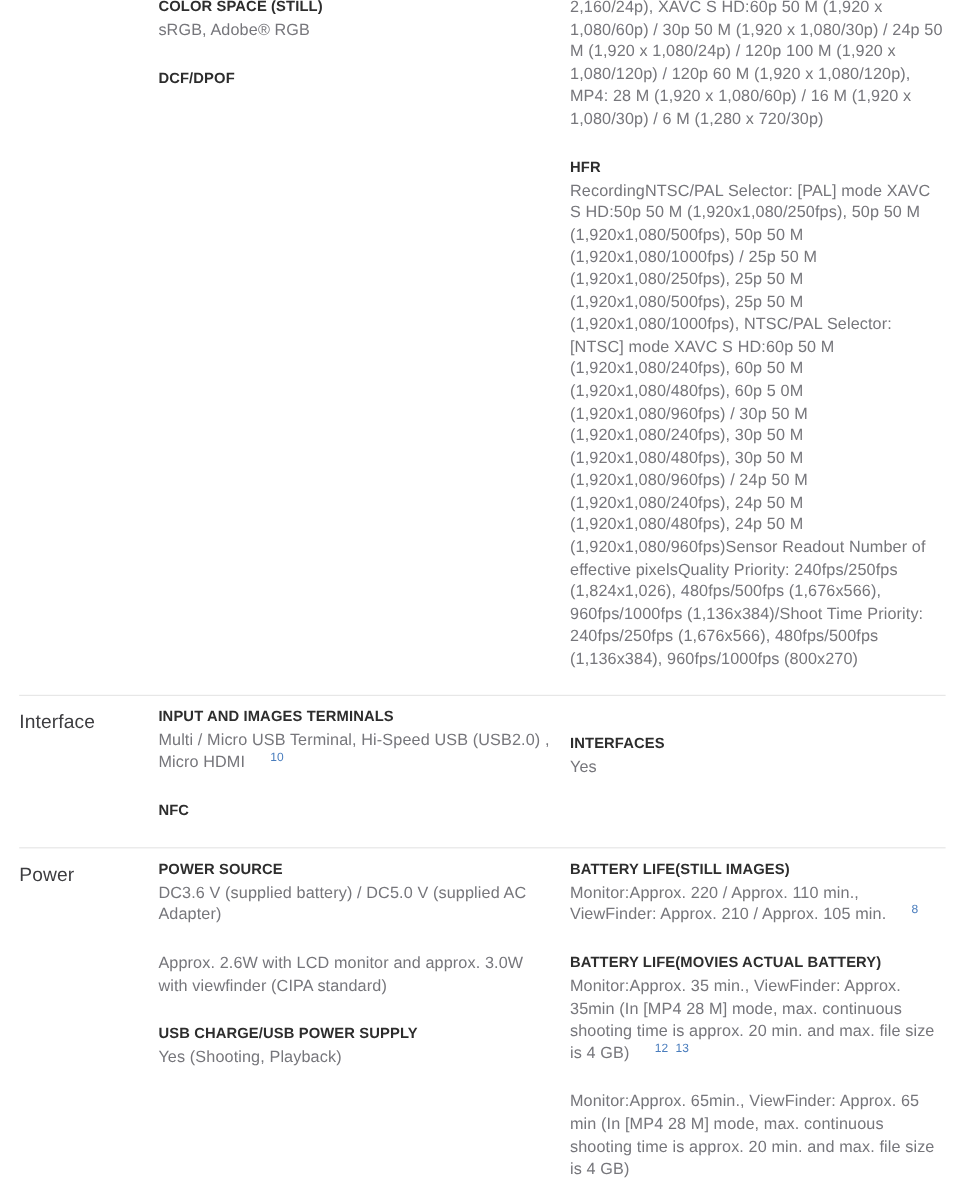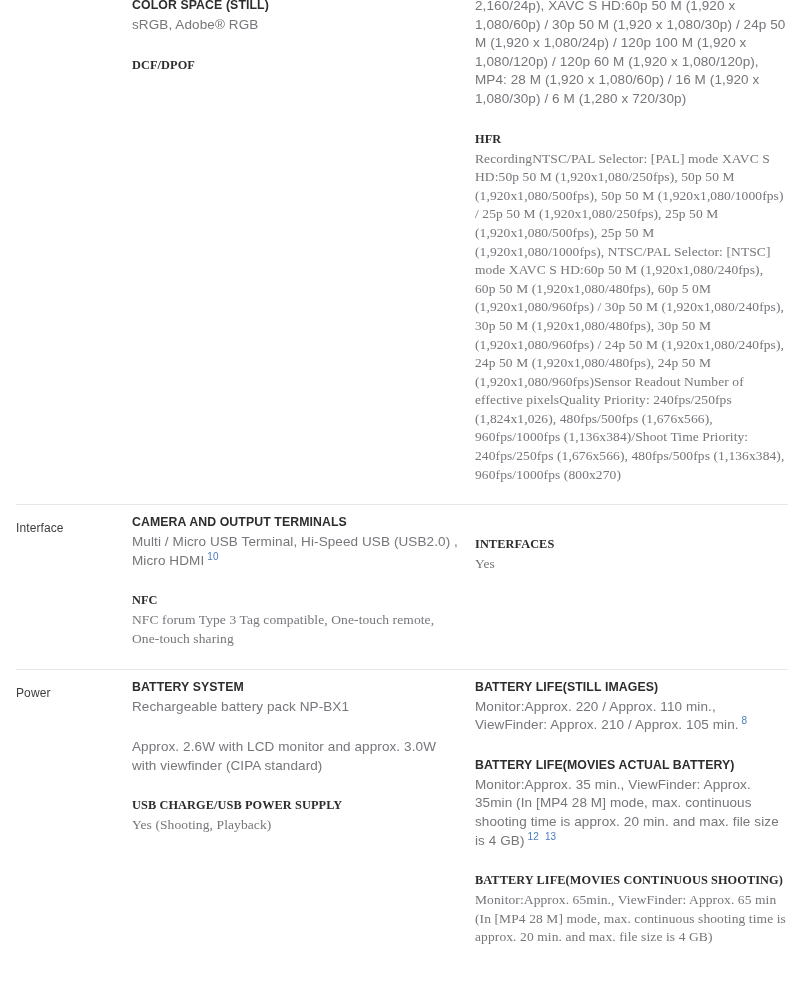--- a/index.html
+++ b/index.html
@@ -14,50 +14,50 @@
   #spec-root { margin-top: -3px; }
   .section-row {
     display: grid;
     grid-template-columns: 132px 343px 1fr;
     padding: 9px 0 20px 0;
   }
   .section-row.first { padding-top: 0; }
   .section-title {
     padding-left: 16px;
     padding-top: 2px;
-    font-size: 12px;
+    font-size: 16px;
     line-height: 24px;
     font-weight: 400;
     color: #3d3d40;
     white-space: pre-line;
     letter-spacing: 0.1px;
   }
   .spec-col { padding-right: 14px; }
   .spec-item { margin-bottom: 22px; }
-  .spec-item:last-child { margin-bottom: 0; font-family: Liberation Serif, serif; }
+  .spec-item:last-child { margin-bottom: 0; }
   .spec-label {
     font-size: 12.3px;
     line-height: 17px;
     font-weight: 700;
     color: #2d2d2d;
     letter-spacing: 0.1px;
     margin-bottom: 2px;
   }
   .spec-value {
     font-size: 13.5px;
     line-height: 18.6px;
     color: #76767b;
     letter-spacing: 0.1px;
   }
   .spec-value sup {
     font-size: 10px;
     line-height: 0;
     vertical-align: 5px;
     color: #4a7dbd;
-    margin-left: 3px;
+    margin-left: 21px;
     cursor: pointer;
   }
   .spec-value sup + sup { margin-left: 6px; }
   .section-divider {
     height: 1px;
     background: #e7e7e7;
     margin: 0 12px 0 16px;
   }
 </style>
 </head>
@@ -83,61 +83,59 @@
           <div class="spec-label">HFR</div>
           <div class="spec-value"><span>RecordingNTSC/PAL Selector: [PAL] mode XAVC S HD:50p 50 M (1,920x1,080/250fps), 50p 50 M (1,920x1,080/500fps), 50p 50 M (1,920x1,080/1000fps) / 25p 50 M (1,920x1,080/250fps), 25p 50 M (1,920x1,080/500fps), 25p 50 M (1,920x1,080/1000fps), NTSC/PAL Selector: [NTSC] mode XAVC S HD:60p 50 M (1,920x1,080/240fps), 60p 50 M (1,920x1,080/480fps), 60p 5 0M (1,920x1,080/960fps) / 30p 50 M (1,920x1,080/240fps), 30p 50 M (1,920x1,080/480fps), 30p 50 M (1,920x1,080/960fps) / 24p 50 M (1,920x1,080/240fps), 24p 50 M (1,920x1,080/480fps), 24p 50 M (1,920x1,080/960fps)Sensor Readout Number of effective pixelsQuality Priority: 240fps/250fps (1,824x1,026), 480fps/500fps (1,676x566), 960fps/1000fps (1,136x384)/Shoot Time Priority: 240fps/250fps (1,676x566), 480fps/500fps (1,136x384), 960fps/1000fps (800x270)</span></div>
         </div>
       </div>
     </div>
     <div class="section-divider"></div>
     <div class="section-row">
       <div class="section-title">Interface</div>
       <div class="spec-col">
         <div class="spec-item">
-          <div class="spec-label">CAMERA AND OUTPUT TERMINALS</div>
+          <div class="spec-label">INPUT AND IMAGES TERMINALS</div>
           <div class="spec-value"><span>Multi / Micro USB Terminal, Hi-Speed USB (USB2.0) , Micro HDMI</span><sup>10</sup></div>
         </div>
         <div class="spec-item">
           <div class="spec-label">NFC</div>
-          <div class="spec-value"><span>NFC forum Type 3 Tag compatible, One-touch remote, One-touch sharing</span></div>
         </div>
       </div>
       <div class="spec-col">
         <div class="spec-item">
         </div>
         <div class="spec-item">
           <div class="spec-label">INTERFACES</div>
           <div class="spec-value"><span>Yes</span></div>
         </div>
       </div>
     </div>
     <div class="section-divider"></div>
     <div class="section-row">
       <div class="section-title">Power</div>
       <div class="spec-col">
         <div class="spec-item">
-          <div class="spec-label">BATTERY SYSTEM</div>
-          <div class="spec-value"><span>Rechargeable battery pack NP-BX1</span></div>
+          <div class="spec-label">POWER SOURCE</div>
+          <div class="spec-value"><span>DC3.6 V (supplied battery) / DC5.0 V (supplied AC Adapter)</span></div>
         </div>
         <div class="spec-item">
           <div class="spec-value"><span>Approx. 2.6W with LCD monitor and approx. 3.0W with viewfinder (CIPA standard)</span></div>
         </div>
         <div class="spec-item">
           <div class="spec-label">USB CHARGE/USB POWER SUPPLY</div>
           <div class="spec-value"><span>Yes (Shooting, Playback)</span></div>
         </div>
       </div>
       <div class="spec-col">
         <div class="spec-item">
           <div class="spec-label">BATTERY LIFE(STILL IMAGES)</div>
           <div class="spec-value"><span>Monitor:Approx. 220 / Approx. 110 min., ViewFinder: Approx. 210 / Approx. 105 min.</span><sup>8</sup></div>
         </div>
         <div class="spec-item">
           <div class="spec-label">BATTERY LIFE(MOVIES ACTUAL BATTERY)</div>
           <div class="spec-value"><span>Monitor:Approx. 35 min., ViewFinder: Approx. 35min (In [MP4 28 M] mode, max. continuous shooting time is approx. 20 min. and max. file size is 4 GB)</span><sup>12</sup><sup>13</sup></div>
         </div>
         <div class="spec-item">
-          <div class="spec-label">BATTERY LIFE(MOVIES CONTINUOUS SHOOTING)</div>
           <div class="spec-value"><span>Monitor:Approx. 65min., ViewFinder: Approx. 65 min (In [MP4 28 M] mode, max. continuous shooting time is approx. 20 min. and max. file size is 4 GB)</span></div>
         </div>
       </div>
     </div>
   </div>
 
 </body></html>

